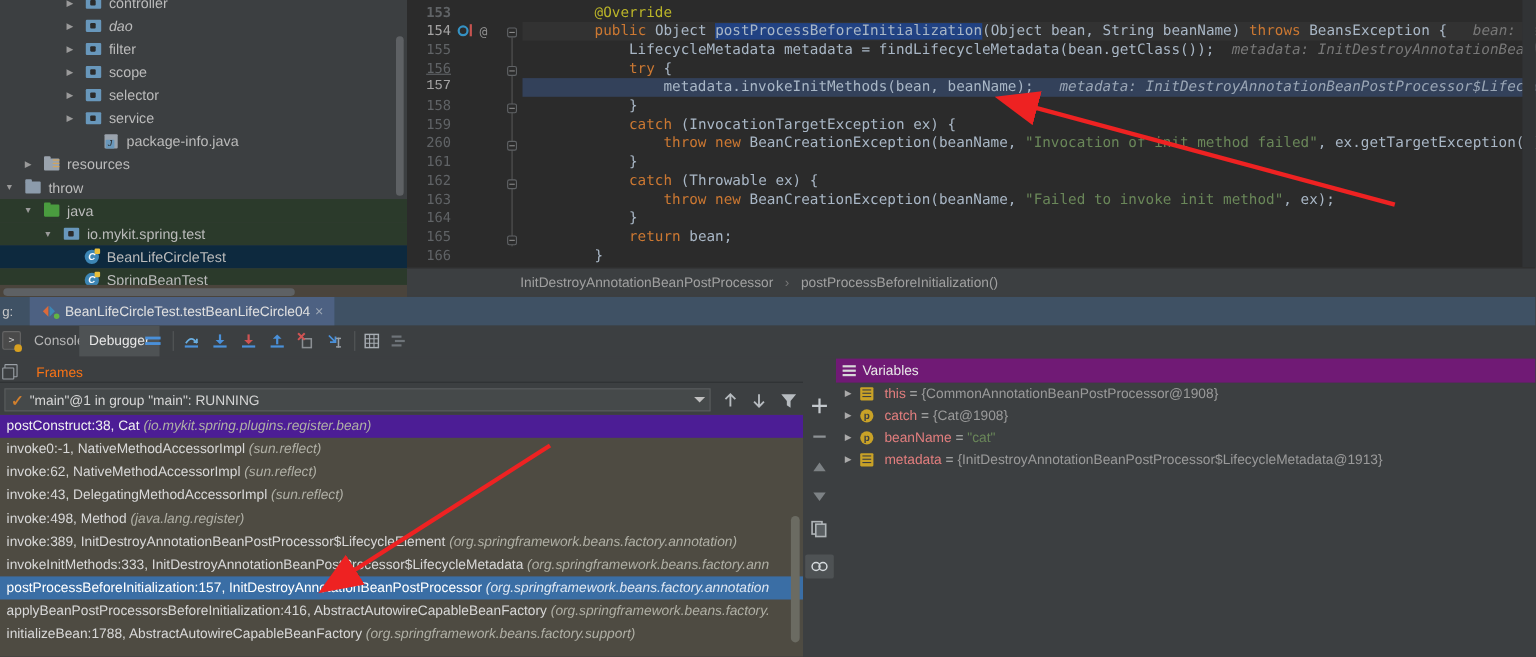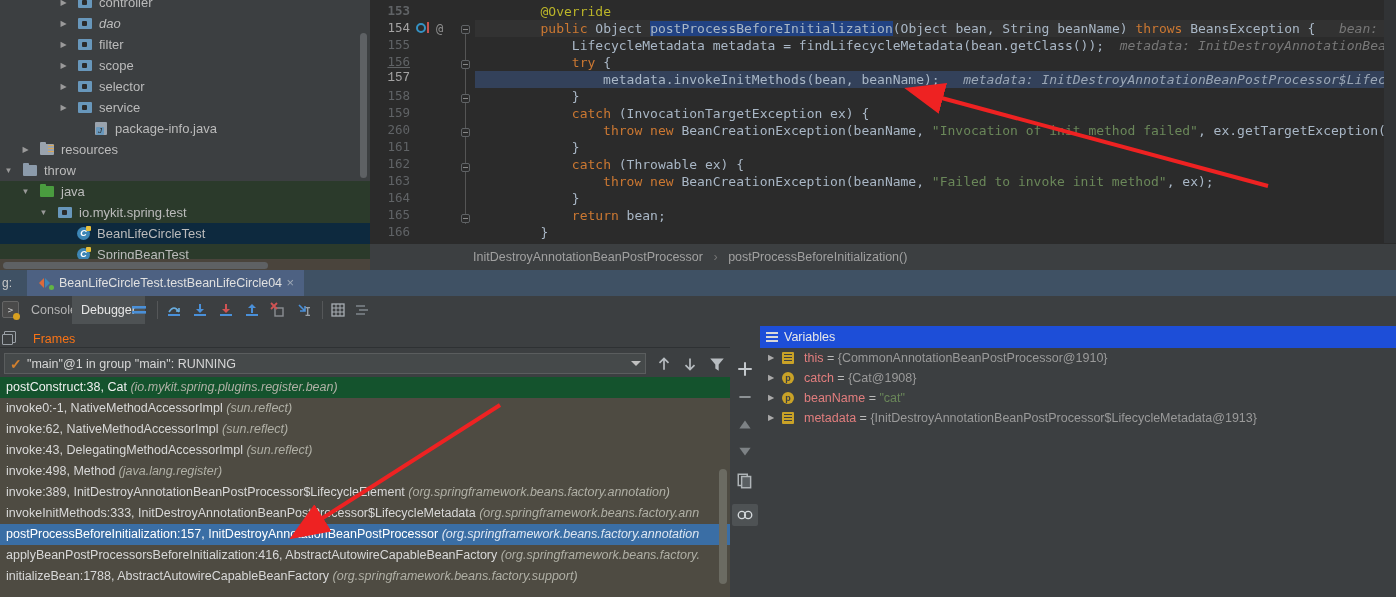--- a/index.html
+++ b/index.html
@@ -230,40 +230,40 @@
   .tr-btn { position:absolute; top:5px; width:18px; height:18px; }
 
   .stack {
     position:absolute; left:0; top:377px; width:730px; height:220px;
     background:#4e4b42; overflow:hidden;
   }
   .frame-row {
     position:relative; height:21px; line-height:21px;
     font-size:12.5px; color:#d8d8d8; white-space:nowrap; padding-left:6px;
   }
-  .frame-row.first { background:#14532d; color:#f0f0f0; }
+  .frame-row.first { background:#4c1d95; color:#f0f0f0; }
   .frame-row.sel   { background:#3a6ea5; color:#ffffff; }
   .frame-pkg { color:#b0b0a6; font-style:italic; }
   .frame-row.sel .frame-pkg { color:#dde6f2; }
   .stack-vscroll {
     position:absolute; right:3px; top:92px; width:8px; height:115px;
     background:#6b6b62; border-radius:4px;
   }
 
   
   .mid-rail {
     position:absolute; left:730px; top:326px; width:30px; height:271px;
     background:#3c3f41;
   }
   .rail-btn { position:absolute; left:6px; width:18px; height:18px; }
 
   
   .vars-hdr {
     position:absolute; left:760px; top:326px; width:636px; height:22px;
-    background:#1d4ed8;
+    background:#701a75;
   }
   .vars-hdr .ttl {
     position:absolute; left:24px; top:0; line-height:22px;
     font-size:12.5px; color:#e8e8e8;
   }
   .vars-hdr .burger {
     position:absolute; left:6px; top:6px; width:12px; height:10px;
   }
   .vars-hdr .burger i {
     display:block; height:2px; background:#d8d8d8; margin-bottom:2px;
@@ -601,21 +601,21 @@
         <i></i>
       </span>
     <span class="ttl">Variables</span>
   </div>
   <div class="vars">
     <div id="var-rows">
         <div class="var-row"><span class="var-tw">▶</span><span class="var-ico obj">
             <i></i>
             <i></i>
             <i></i>
-          </span><span class="var-name">this</span><span class="var-eq"> = </span><span class="var-val">{CommonAnnotationBeanPostProcessor@1910}</span></div>
+          </span><span class="var-name">this</span><span class="var-eq"> = </span><span class="var-val">{CommonAnnotationBeanPostProcessor@1908}</span></div>
         <div class="var-row"><span class="var-tw">▶</span><span class="var-ico p">p</span><span class="var-name">catch</span><span class="var-eq"> = </span><span class="var-val">{Cat@1908}</span></div>
         <div class="var-row"><span class="var-tw">▶</span><span class="var-ico p">p</span><span class="var-name">beanName</span><span class="var-eq"> = </span><span class="var-str">"cat"</span></div>
         <div class="var-row"><span class="var-tw">▶</span><span class="var-ico obj">
             <i></i>
             <i></i>
             <i></i>
           </span><span class="var-name">metadata</span><span class="var-eq"> = </span><span class="var-val">{InitDestroyAnnotationBeanPostProcessor$LifecycleMetadata@1913}</span></div>
       </div>
   </div>
 

